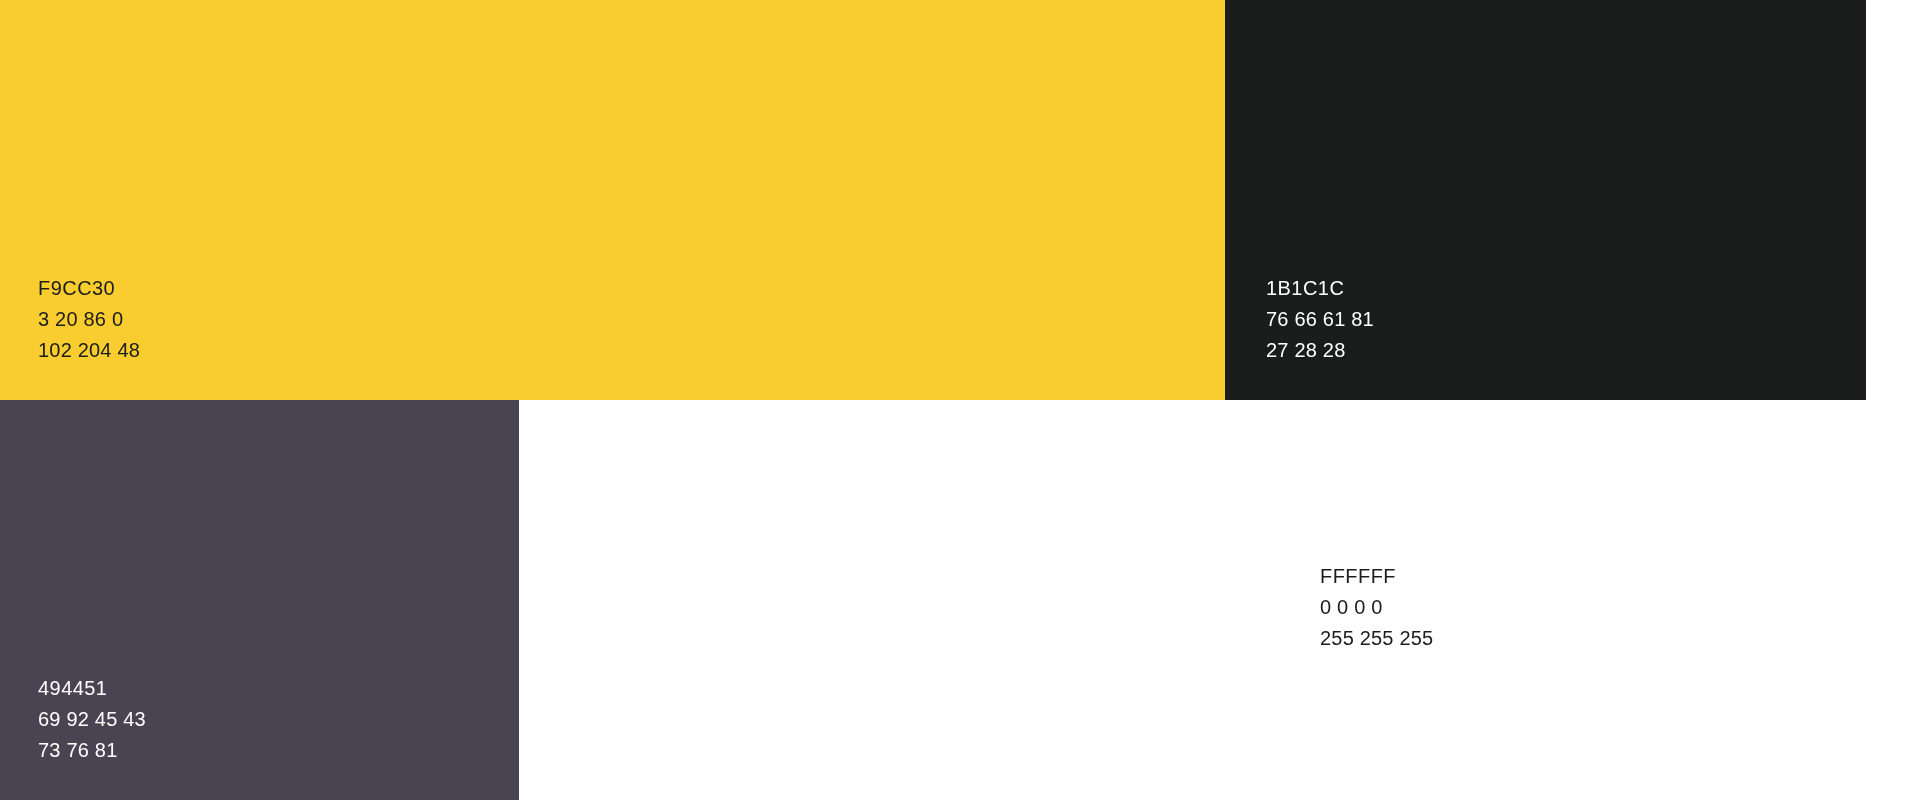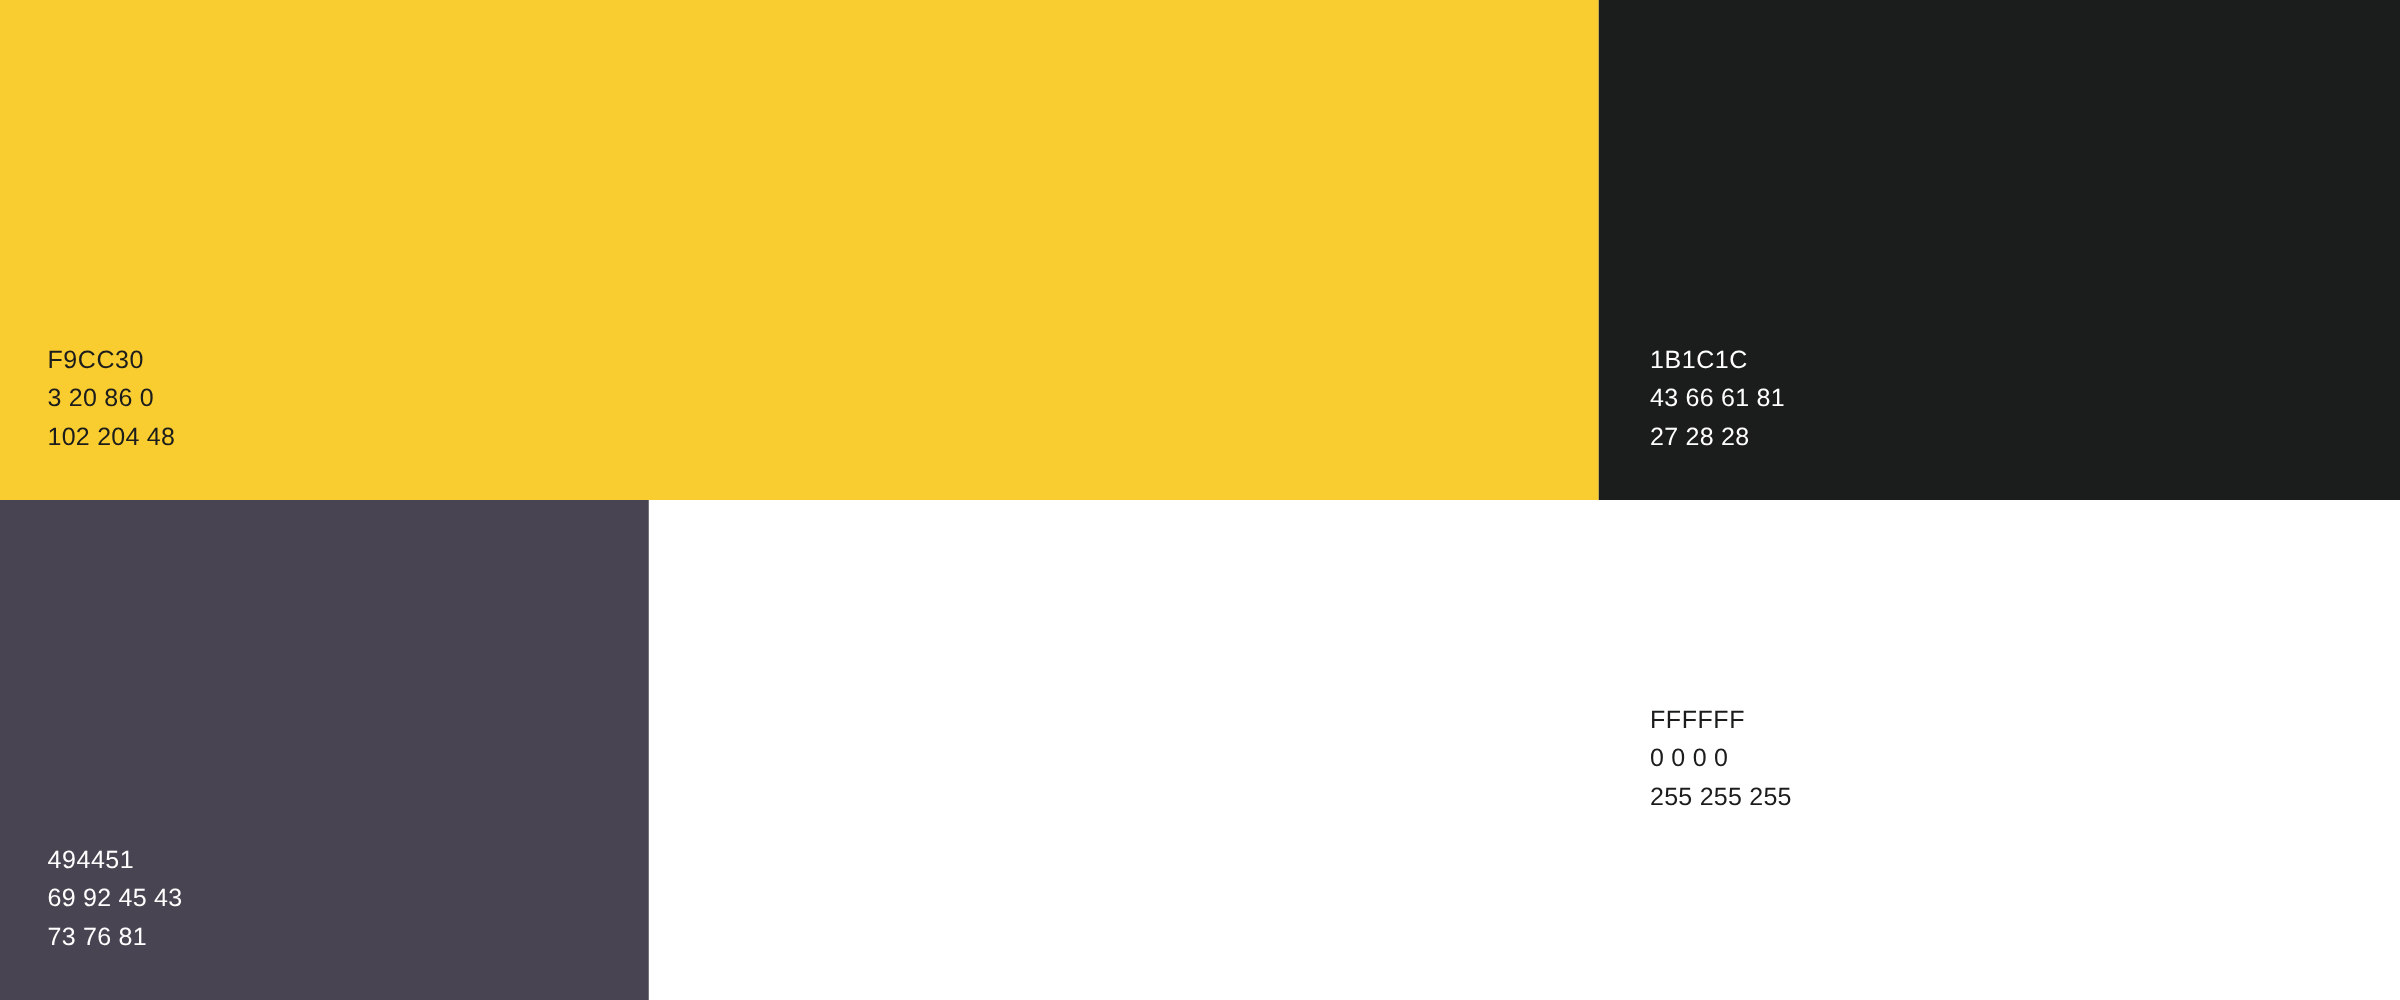--- a/index.html
+++ b/index.html
@@ -41,21 +41,21 @@
     letter-spacing: 0.45px;
   }
   
   .swatch-yellow {
     left: 0px;
     top: 0px;
     width: 1279px;
     height: 400px;
   }
   .swatch-dark {
-    left: 1279px;
+    left: 1225px;
     top: 0px;
     width: 641px;
     height: 400px;
   }
   .swatch-dark .swatch-info {
     left: 41px;
   }
   
   .swatch-purple {
     left: 0px;
@@ -93,21 +93,21 @@
     <div class="swatch-info text-dark" style="color: rgb(27, 28, 28);">
       <span class="swatch-line hex-line">F9CC30</span>
       <span class="swatch-line">3 20 86 0</span>
       <span class="swatch-line">102 204 48</span>
     </div>
   </div>
 
   <div class="swatch swatch-dark" style="background-color: rgb(27, 28, 28);">
     <div class="swatch-info text-light" style="color: rgb(255, 255, 255);">
       <span class="swatch-line hex-line">1B1C1C</span>
-      <span class="swatch-line">43 66 61 81</span>
+      <span class="swatch-line">76 66 61 81</span>
       <span class="swatch-line">27 28 28</span>
     </div>
   </div>
 
   <div class="swatch swatch-purple" style="background-color: rgb(73, 68, 81);">
     <div class="swatch-info text-light" style="color: rgb(255, 255, 255);">
       <span class="swatch-line hex-line">494451</span>
       <span class="swatch-line">69 92 45 43</span>
       <span class="swatch-line">73 76 81</span>
     </div>

